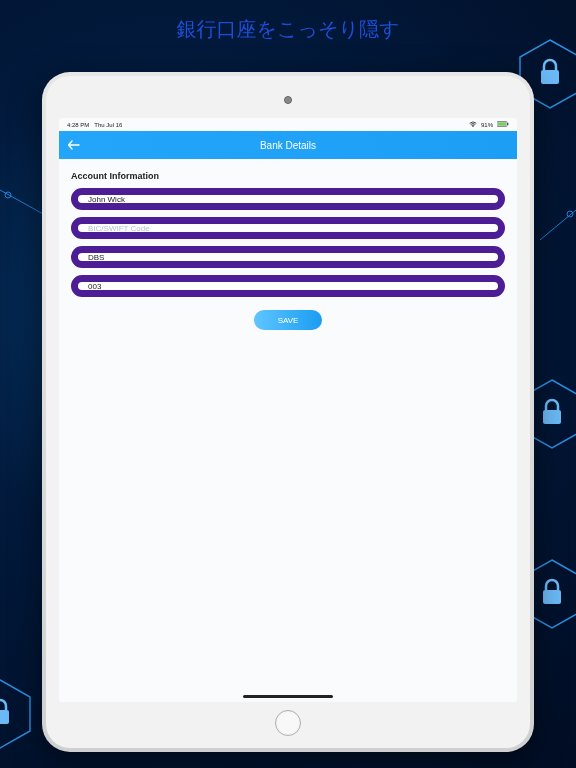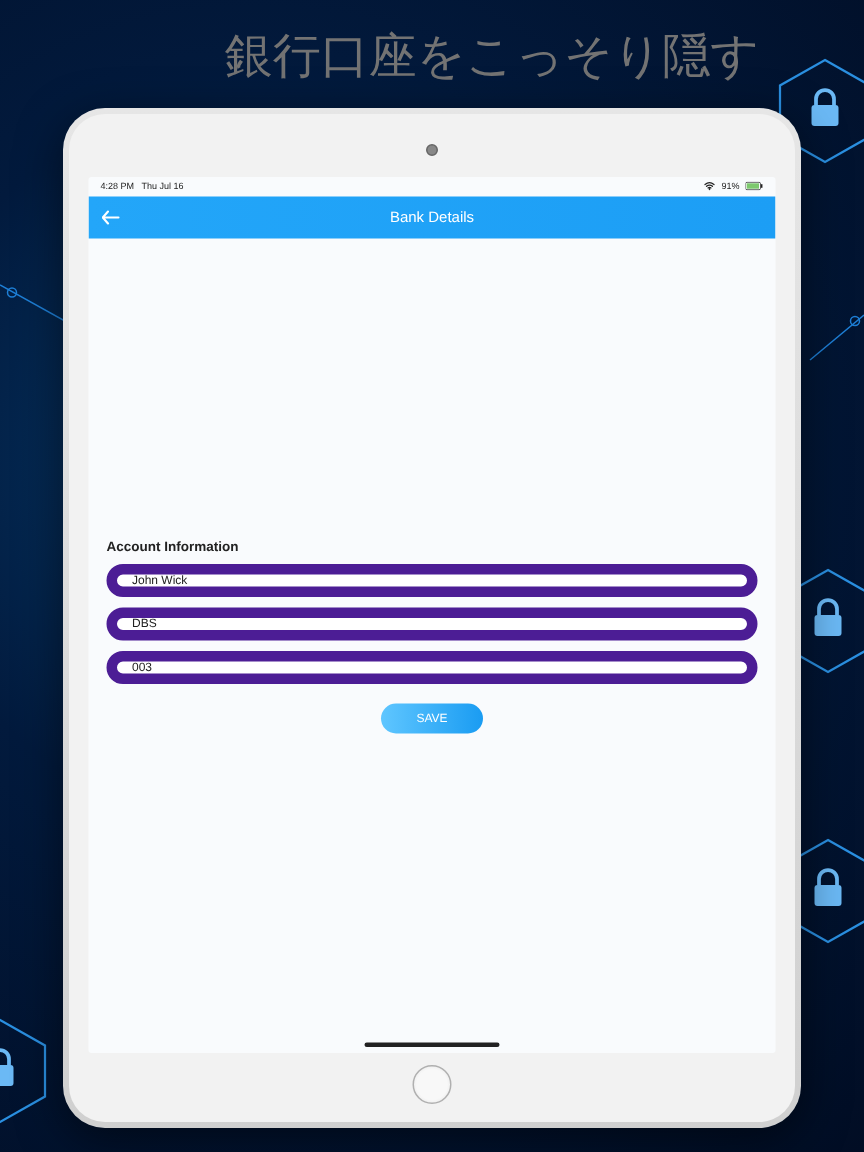--- a/index.html
+++ b/index.html
@@ -14,25 +14,24 @@
     .bg-deco {
       position: absolute;
       inset: 0;
       pointer-events: none;
     }
     .headline {
       position: absolute;
       top: 16px;
       left: 50%;
       transform: translateX(-50%);
-      color: #737373;
-      font-size: 32px;
+      color: #1d4ed8;
+      font-size: 20px;
       font-weight: 500;
       white-space: nowrap;
-      margin-left: 40px;
     }
     .ipad {
       position: absolute;
       top: 72px;
       left: 42px;
       width: 492px;
       height: 680px;
       background: linear-gradient(180deg, #e6e6e6, #d0d0d0);
       border-radius: 28px;
       padding: 4px;
@@ -112,21 +111,20 @@
       margin: 0 auto;
       font-size: 10px;
       font-weight: 500;
     }
     .content {
       flex: 1;
       padding: 10px 12px;
       display: flex;
       flex-direction: column;
       gap: 7px;
-      justify-content: center;
     }
     .section-title {
       font-weight: 600;
       font-size: 9px;
       color: #222;
       margin-top: 2px;
     }
     .field {
       height: 22px;
       border: 7px solid #4c1d95;
@@ -236,20 +234,21 @@
         <div class="back-btn">
           <svg width="12" height="10" viewBox="0 0 12 10">
               <path d="M4 1 L0.5 5 L4 9 M0.5 5 H11" stroke="#fff" stroke-width="1.4" fill="none" stroke-linecap="round" stroke-linejoin="round"></path>
             </svg>
         </div>
         <div class="nav-title">Bank Details</div>
       </div>
       <div class="content">
         <div class="section-title">Account Information</div>
         <div class="field">John Wick</div>
+        <div class="field placeholder">BIC/SWIFT Code</div>
         <div class="field">DBS</div>
         <div class="field">003</div>
         <div class="save-btn">SAVE</div>
       </div>
       <div class="home-indicator"></div>
     </div>
     <div class="home-btn"></div>
   </div>
 </div>
 

